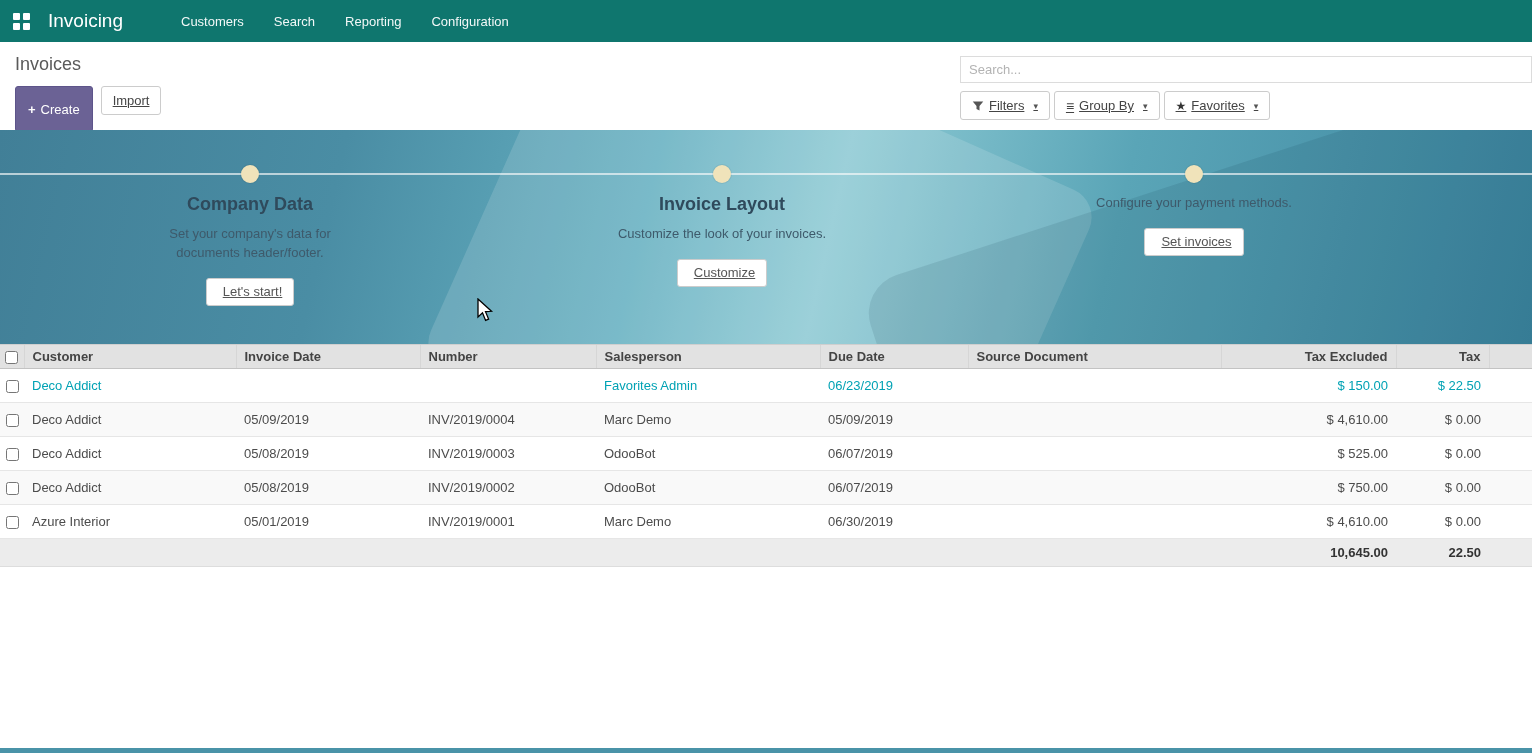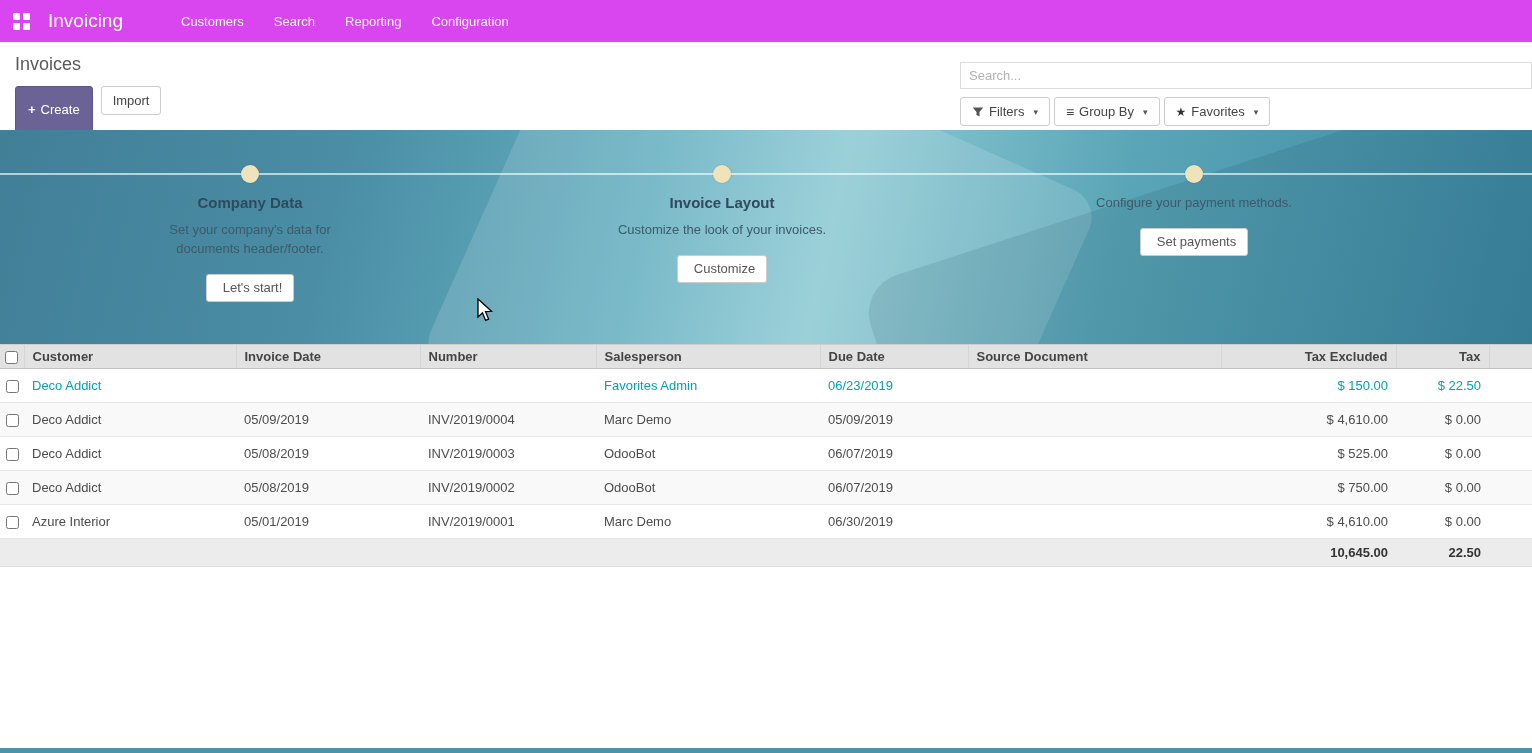--- a/index.html
+++ b/index.html
@@ -5,21 +5,21 @@
   * { box-sizing: border-box; }
   html,body { margin:0; padding:0; }
   body {
     width:1532px; height:753px;
     font-family:"Liberation Sans", sans-serif;
     background:#fff; overflow:hidden; position:relative;
   }
 
   
   .navbar {
-    height:42px; background:#d946ef; display:flex; align-items:center;
+    height:42px; background:#0f766e; display:flex; align-items:center;
     color:#fff; padding-left:8px;
   }
   .apps-icon {
     width:26px; height:26px; display:grid;
     grid-template-columns:repeat(2,7px); grid-template-rows:repeat(2,7px);
     gap:3px; align-content:center; justify-content:center; cursor:pointer;
   }
   .apps-icon span { background:#fff; border-radius:1px; }
   .brand { font-size:19px; font-weight:400; margin:0 0 0 14px; cursor:pointer; }
   .nav-menu { display:flex; margin-left:58px; }
@@ -34,23 +34,23 @@
   .page-title { font-size:18px; color:#5a5a5a; margin-bottom:11px; }
   .btn-row { display:flex; gap:8px; }
   button { font-family:"Liberation Sans", sans-serif; cursor:pointer; }
   .btn-primary {
     background:#6b6295; color:#fff; border:1px solid #5d548a; border-radius:3px;
     font-size:13px; padding:5px 12px; height:46px;
   }
   .btn-primary .plus { font-weight:bold; margin-right:5px; }
   .btn-plain {
     background:#fff; color:#444; border:1px solid #ccc; border-radius:3px;
-    font-size:13px; padding:5px 11px; height:29px;
-  }
-  .cp-right { width:572px; padding-top:20px; }
+    font-size:13px; padding:5px 11px; height:29px;text-decoration:underline;
+  }
+  .cp-right { width:572px; padding-top:14px; }
   .search-input {
     width:100%; height:27px; border:1px solid #dcdcdc; padding:0 8px;
     font-size:13px; color:#555; outline:none; font-family:"Liberation Sans", sans-serif;
   }
   .search-input::placeholder { color:#b3b3b3; }
   .filter-row { display:flex; gap:4px; margin-top:8px; }
   .filter-row .btn-plain { display:flex; align-items:center; gap:5px; }
   .caret { font-size:9px; color:#555; margin-left:4px; }
   .bars-icon { font-size:14px; line-height:1; color:#444; }
   .star-icon { font-size:12px; color:#333; }
@@ -72,21 +72,21 @@
     position:absolute; top:43px; left:0; right:0; height:2px;
     background:rgba(250,250,250,.65);
   }
   .timeline-dot {
     position:absolute; top:35px; width:18px; height:18px; border-radius:50%;
     background:#f0e3ba; box-shadow:0 0 0 1px rgba(0,0,0,.06);
   }
   .step {
     position:absolute; top:64px; width:350px; text-align:center;
   }
-  .step h3 { margin:0 0 10px; font-size:15px; color:#2f4a5c; }
+  .step h3 { margin:0 0 10px; font-size:18px; color:#2f4a5c; }
   .step p {
     margin:0 auto; max-width:215px; font-size:13px; color:#3e5a6b; line-height:1.45;
   }
   .step .btn-plain { margin-top:15px; color:#555; height:28px;padding-left:16px; }
 
   
   table.list { border-collapse:collapse; width:1532px; table-layout:fixed; font-size:13px; }
   table.list thead th {
     background:#e2e2e2; border-top:1px solid #cfcfcf; border-bottom:1px solid #c3c3c3;
     border-left:1px solid #d6d6d6; padding:4px 8px; text-align:left;
@@ -178,21 +178,21 @@
     <p>Set your company's data for documents header/footer.</p>
     <button class="btn-plain">Let's start!</button>
   </div>
   <div class="step" style="left:547px;">
     <h3>Invoice Layout</h3>
     <p>Customize the look of your invoices.</p>
     <button class="btn-plain">Customize</button>
   </div>
   <div class="step" style="left:1019px;">
     <p>Configure your payment methods.</p>
-    <button class="btn-plain">Set payments</button>
+    <button class="btn-plain">Set invoices</button>
   </div>
 </div>
 
 <table class="list">
   <colgroup>
     <col style="width:24px">
       <col style="width:212px">
       <col style="width:184px">
       <col style="width:176px">
     <col style="width:224px">

